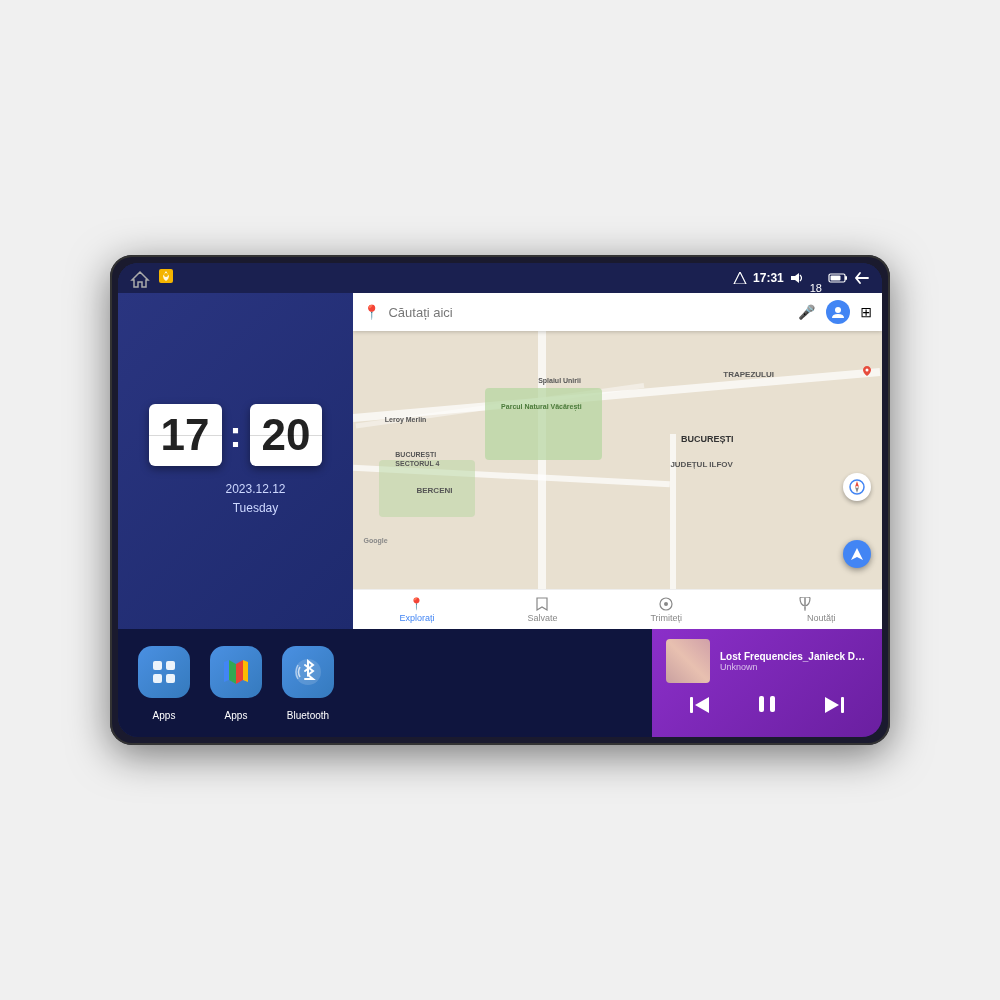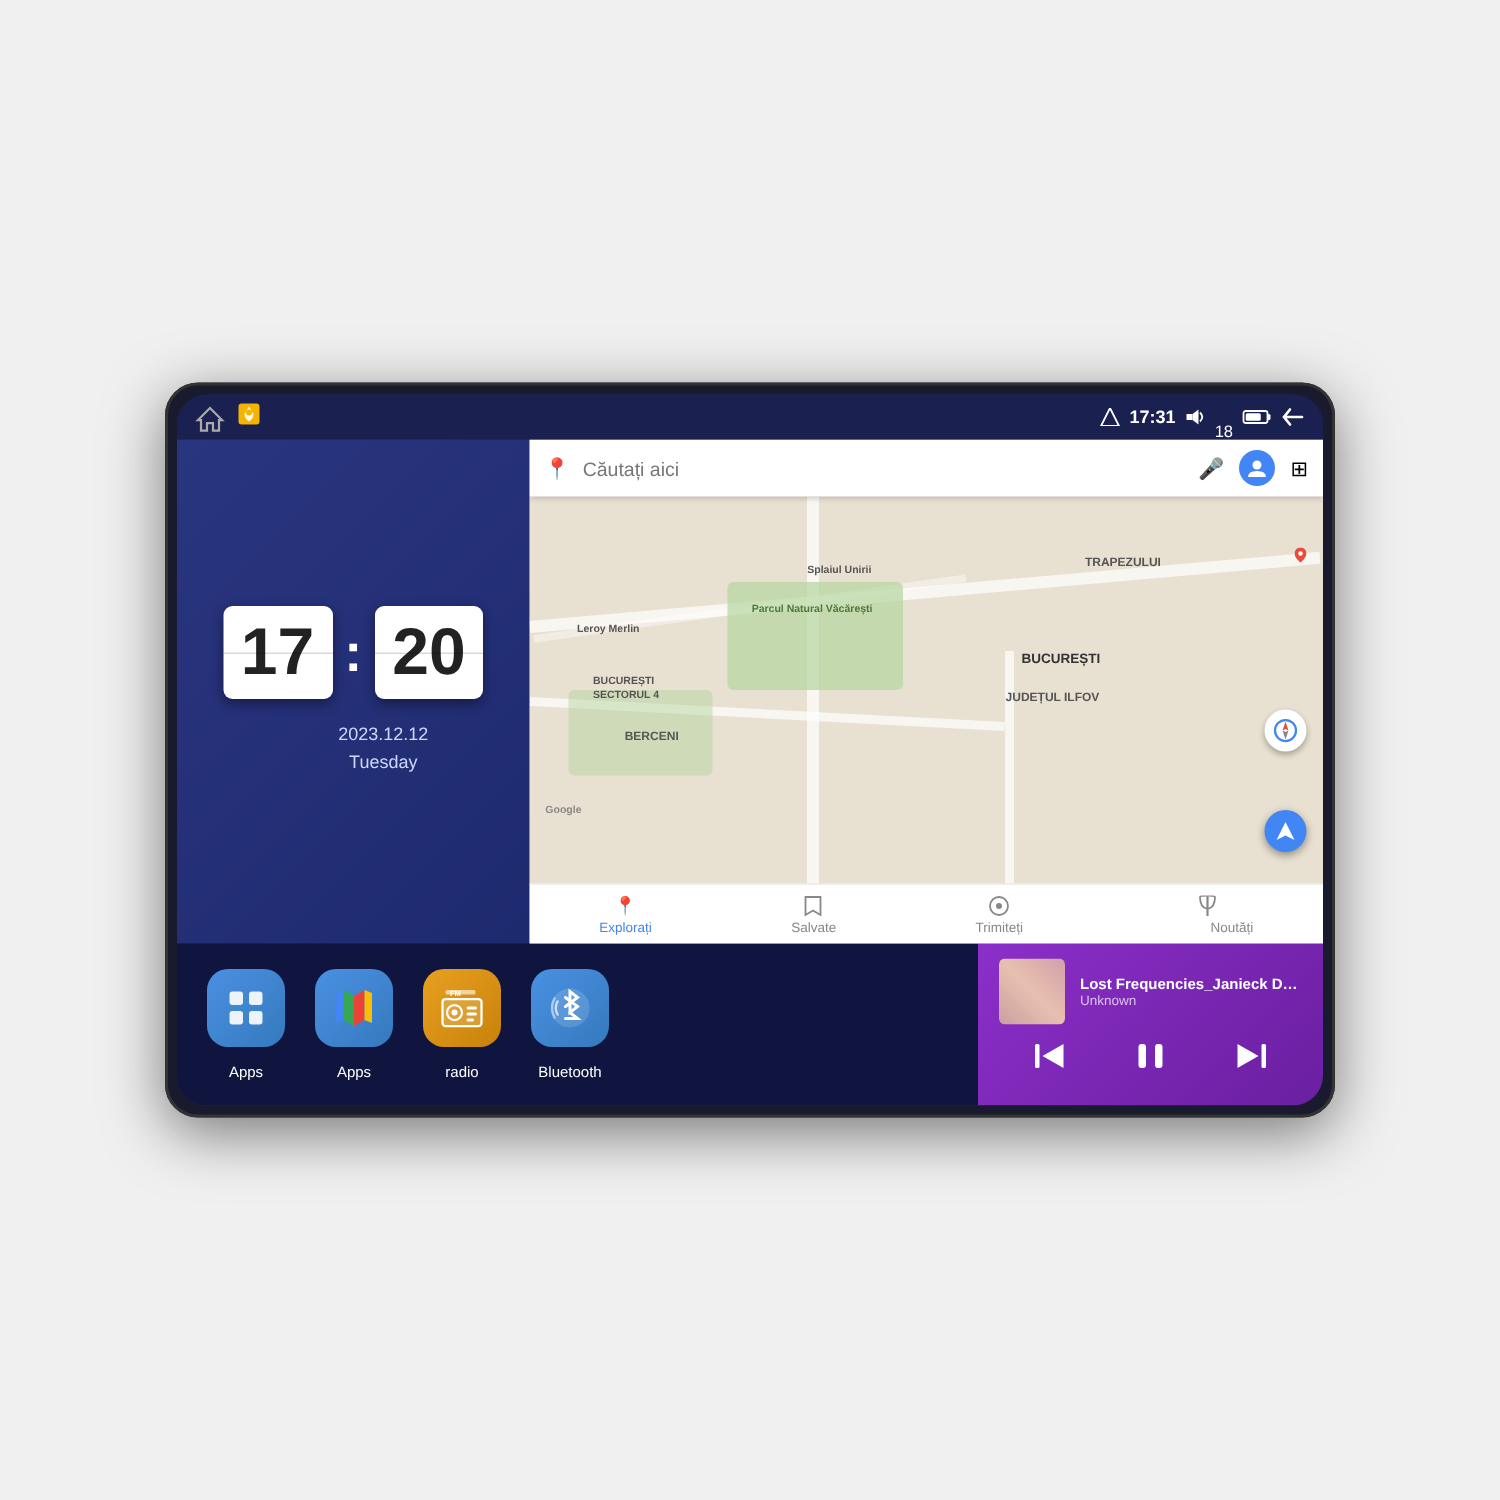--- a/index.html
+++ b/index.html
@@ -495,35 +495,20 @@
               <svg width="30" height="30" viewBox="0 0 30 30">
                 <path d="M8,3 L3,5 L3,25 L8,23 L15,27 L22,23 L27,25 L27,5 L22,3 L15,7 Z" fill="#4285f4"></path>
                 <path d="M8,3 L8,23 L15,27 L15,7 Z" fill="#34a853"></path>
                 <path d="M15,7 L15,27 L22,23 L22,3 Z" fill="#ea4335"></path>
                 <path d="M22,3 L22,23 L27,25 L27,5 Z" fill="#fbbc04"></path>
               </svg>
             </div>
             <span class="app-icon-label">Apps</span>
           </div>
 
-          <div class="app-icon-item">
-            <div class="app-icon-wrapper icon-radio">
-              <svg width="30" height="28" viewBox="0 0 30 28">
-                <rect x="2" y="8" width="26" height="18" rx="2" fill="rgba(255,255,255,0.15)" stroke="#fff" stroke-width="1.5"></rect>
-                <circle cx="10" cy="17" r="5" fill="none" stroke="#fff" stroke-width="1.5"></circle>
-                <circle cx="10" cy="17" r="2" fill="#fff"></circle>
-                <rect x="18" y="13" width="7" height="2" rx="1" fill="#fff"></rect>
-                <rect x="18" y="17" width="7" height="2" rx="1" fill="#fff"></rect>
-                <rect x="18" y="21" width="5" height="2" rx="1" fill="#fff"></rect>
-                <rect x="4" y="2" width="20" height="3" rx="1" fill="rgba(255,255,255,0.6)"></rect>
-                <text x="7" y="6" font-size="5" fill="#fff" font-weight="bold">FM</text>
-              </svg>
-            </div>
-            <span class="app-icon-label">radio</span>
-          </div>
 
           <div class="app-icon-item">
             <div class="app-icon-wrapper icon-bluetooth">
 
               <svg width="30" height="30" viewBox="0 0 30 30">
                 <circle cx="15" cy="15" r="13" fill="rgba(255,255,255,0.15)"></circle>
                 <path d="M12,8 L20,14 L15,18 L15,4 L20,8 L12,14" fill="none" stroke="#fff" stroke-width="2" stroke-linecap="round"></path>
                 <path d="M15,18 L20,22 L12,22" fill="none" stroke="#fff" stroke-width="2" stroke-linecap="round"></path>
                 <path d="M7,10 Q4,15 7,20" fill="none" stroke="#fff" stroke-width="1.5" opacity="0.7"></path>
                 <path d="M5,8 Q1,15 5,22" fill="none" stroke="#fff" stroke-width="1.5" opacity="0.5"></path>

